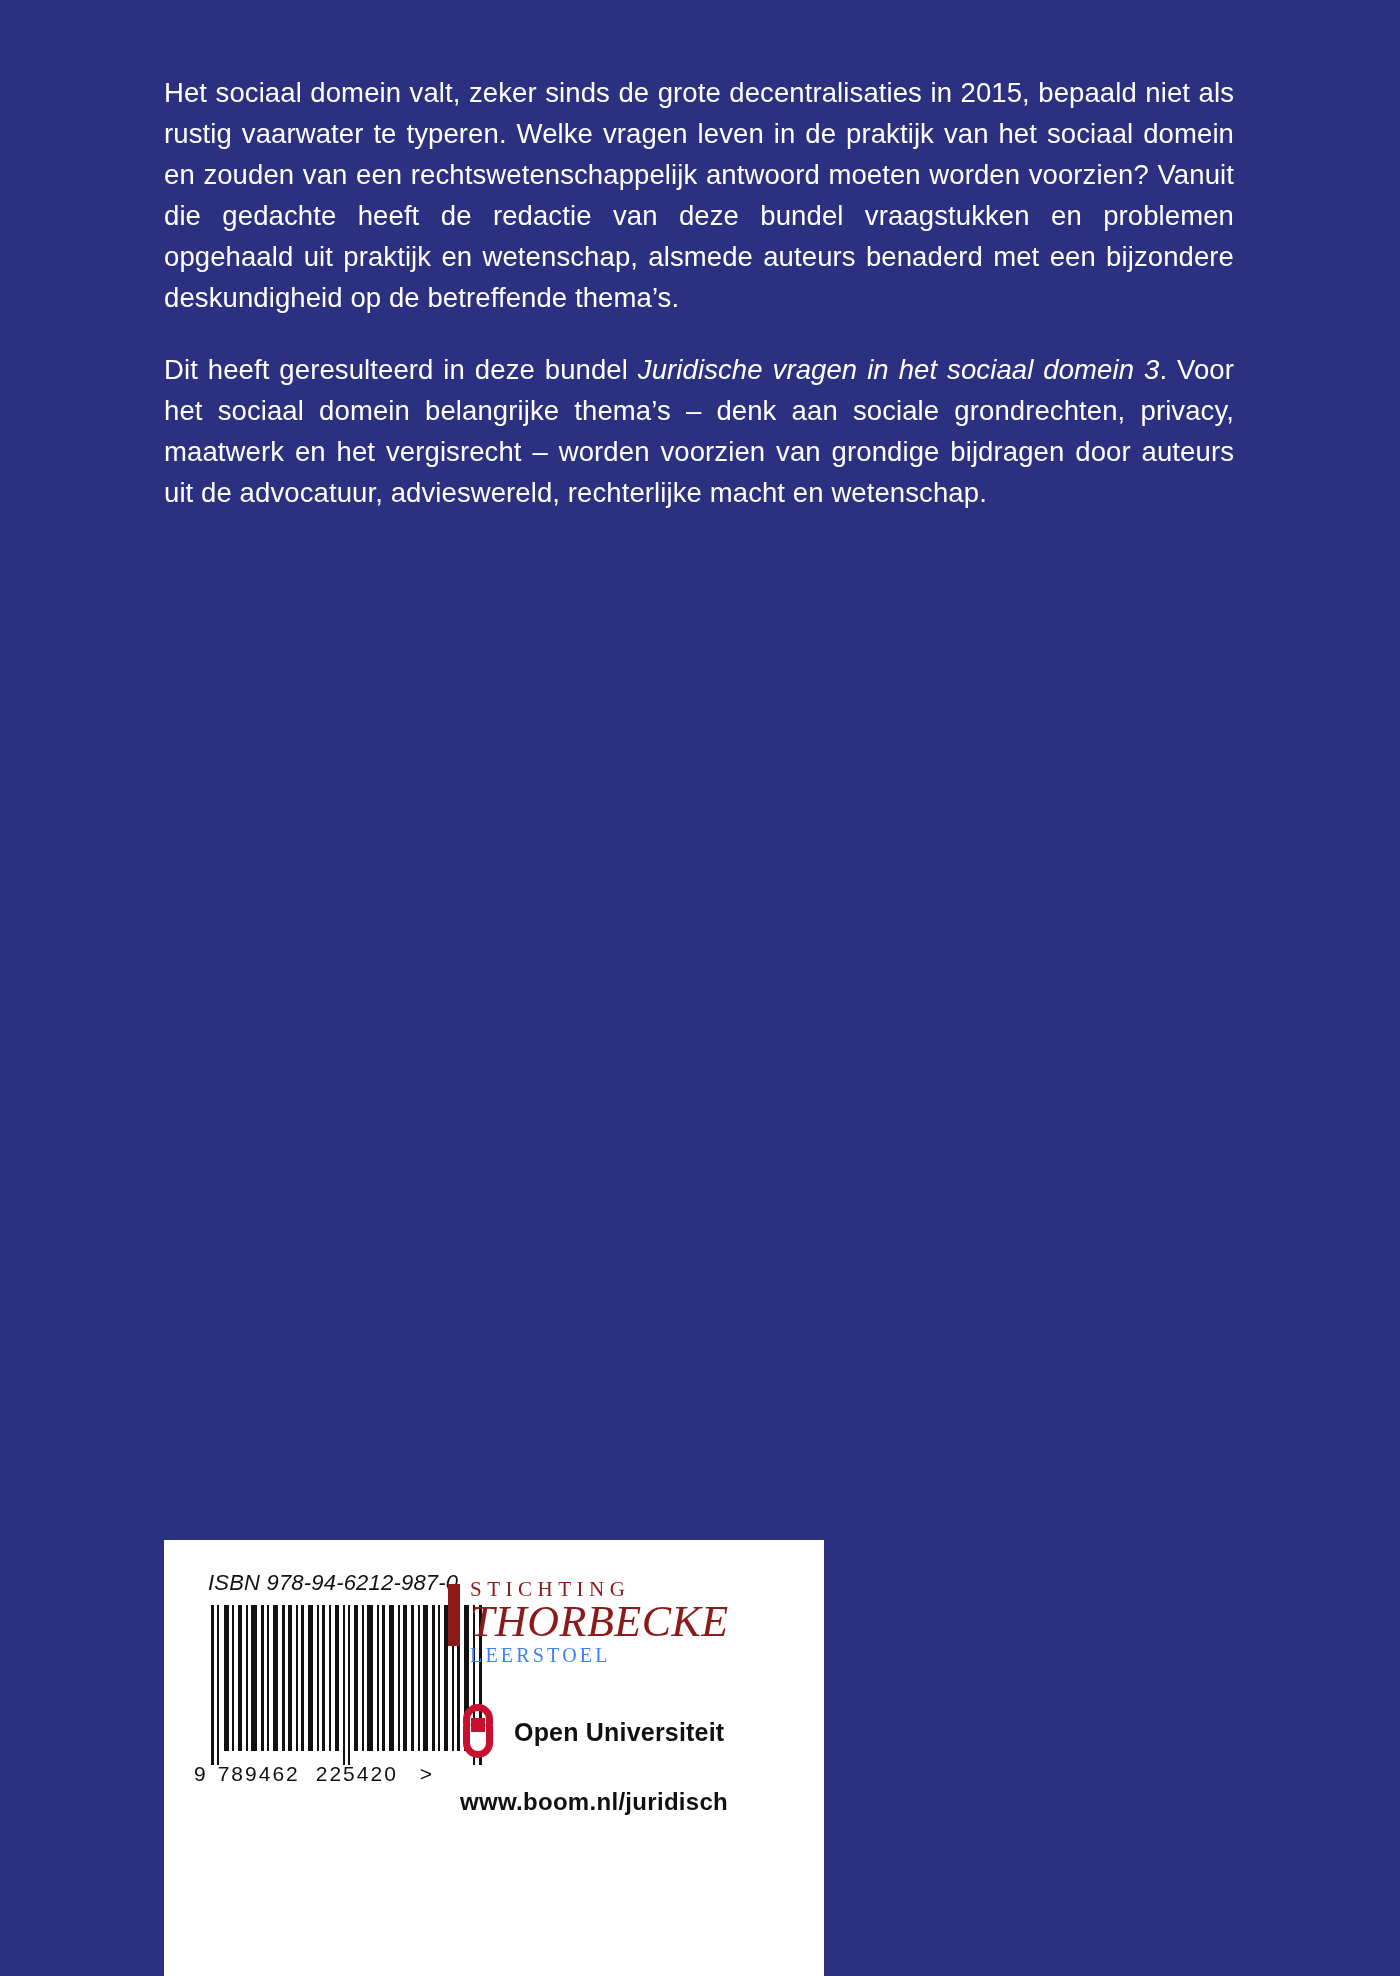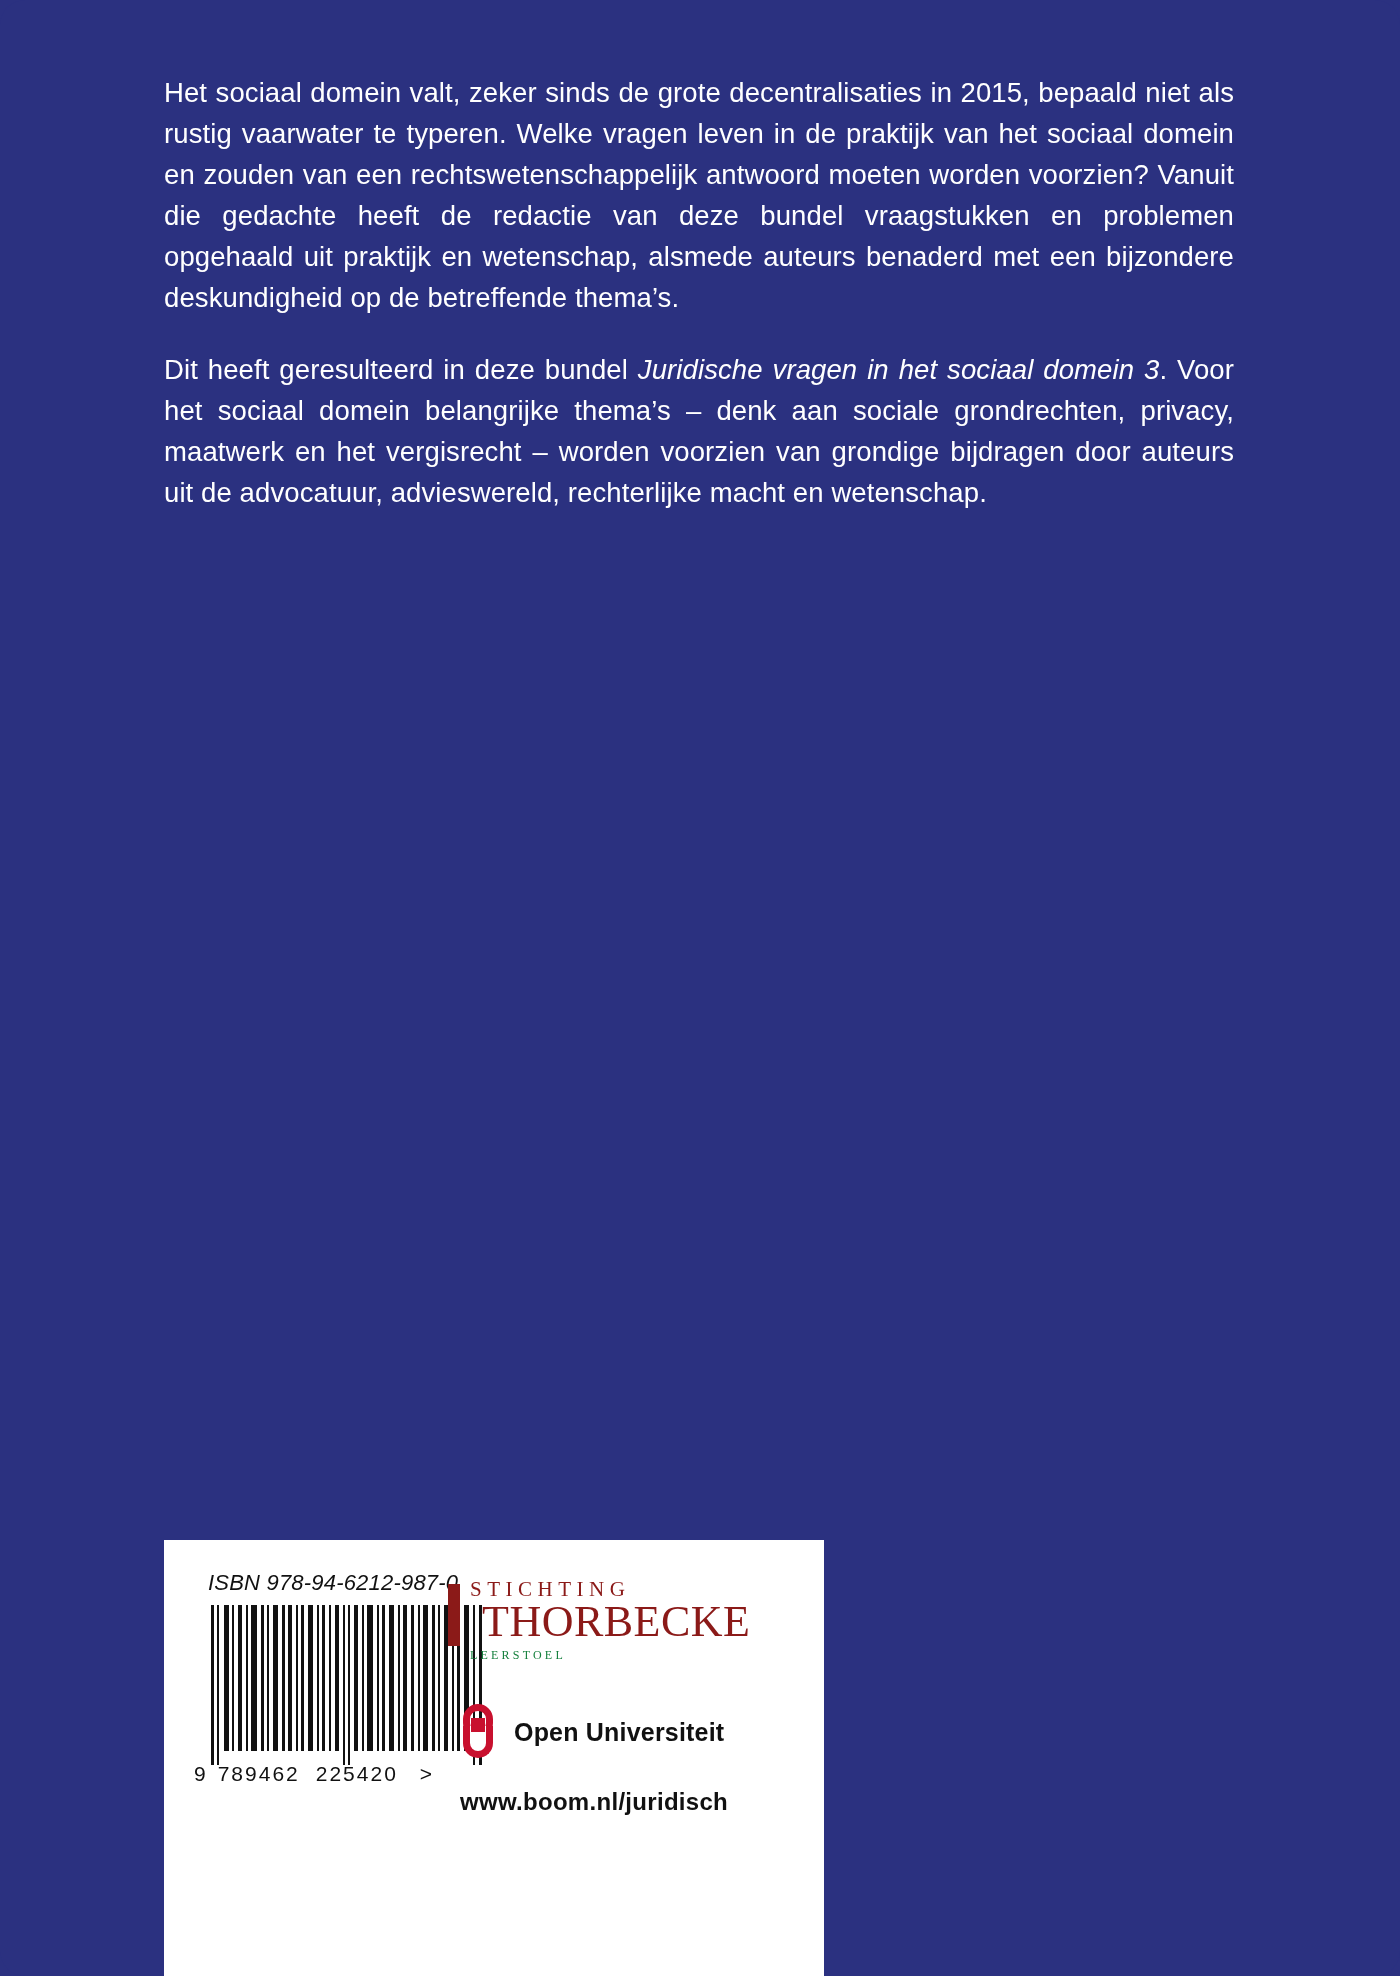--- a/index.html
+++ b/index.html
@@ -112,34 +112,35 @@
   }
   .thorbecke .st {
     margin-left: 22px;
     font-family: "Liberation Serif", serif;
     font-size: 21px;
     letter-spacing: 5.5px;
     line-height: 22px;
     color: #8b1a18;
   }
   .thorbecke .th {
-    margin-left: 34px;
+    margin-left: 22px;
     font-family: "Liberation Serif", serif;
     font-size: 44px;
     line-height: 44px;
     letter-spacing: 0.5px;
     color: #8b1a18;
+    font-style: italic;
   }
   .thorbecke .le {
     margin-left: 22px;
     font-family: "Liberation Serif", serif;
-    font-size: 12px;
+    font-size: 20px;
     letter-spacing: 3.2px;
     line-height: 22px;
-    color: #15803d;
+    color: #3b82f6;
   }
 
   
   .ou {
     position: absolute;
     left: 296px;
     top: 162px;
     height: 60px;
     display: flex;
     align-items: center;

